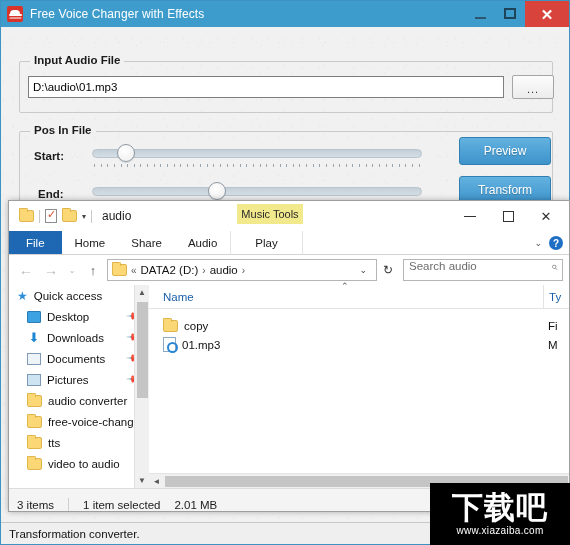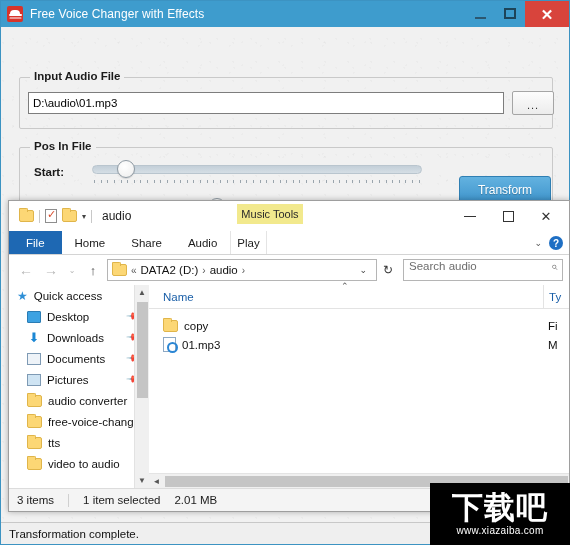--- a/index.html
+++ b/index.html
@@ -53,21 +53,21 @@
   .wb-min { margin-top: 2px; }
   .wb-min i { display: block; width: 11px; height: 2px; background: #2c5770; margin-top: 6px; }
   .wb-max i { display: block; width: 12px; height: 11px; border: 2px solid #1d4459; }
   .wb-close {
     width: 44px; height: 26px; background: #d8443c; color: #fff;
     font-size: 15px; font-weight: bold; line-height: 1;
   }
 
   
   .group {
-    position: absolute; border: 1px solid #c9c9c9; border-radius: 2px; margin-top: 16px;
+    position: absolute; border: 1px solid #c9c9c9; border-radius: 2px;
   }
   .group > legend, .group-legend {
     position: absolute; top: -8px; left: 10px; padding: 0 4px;
     font-size: 11.5px; color: #1b1b1b; font-weight: bold;
     background: #f1f1f1;
   }
   #group-input { left: 18px; top: 60px; width: 534px; height: 52px; }
   #group-pos   { left: 18px; top: 130px; width: 534px; height: 110px; }
 
   .path-input {
@@ -168,21 +168,21 @@
     height: 24px; background: #fff; display: flex; align-items: stretch;
     border-bottom: 1px solid #d4d4d4; position: relative; flex: none;
   }
   .rtab {
     padding: 0 13px; display: flex; align-items: center;
     font-size: 11.5px; color: #1b1b1b;
   }
   .rtab.file { background: #1e68b3; color: #fff; padding: 8px 17px; }
   .rtab.play {
     border-left: 1px solid #e4e4e4; border-right: 1px solid #e4e4e4;
-    padding: 0 6px;
+    padding: 0 24px;
   }
   .ribbon-right { position: absolute; right: 6px; top: 0; height: 24px; display: flex; align-items: center; gap: 7px; }
   .chev { font-size: 9px; color: #555; }
   .help-ico {
     width: 14px; height: 14px; border-radius: 50%; background: #1e6fc4;
     color: #fff; font-size: 10px; font-weight: bold;
     display: flex; align-items: center; justify-content: center;
   }
 
   .exp-navbar {
@@ -277,21 +277,21 @@
   }
   .hscroll {
     position: absolute; left: 0; bottom: 0; height: 15px; width: 100%;
     background: #f0f0f0; border-top: 1px solid #e4e4e4; display: flex; align-items: center;
   }
   .hscroll .arw { width: 15px; text-align: center; font-size: 8px; color: #555; }
   .hscroll .thumb { flex: 1; height: 11px; background: #c5c5c5; margin: 0 1px; }
 
   .exp-status {
     height: 23px; background: #f4f4f4; border-top: 1px solid #dcdcdc;
-    display: flex; align-items: center; gap: 14px; padding-left: 8px; flex: none;
+    display: flex; align-items: flex-end; gap: 14px; padding-left: 8px; flex: none;
   }
   .exp-status span { font-size: 11.5px; color: #1b1b1b; }
   .st-sep { width: 1px; height: 13px; background: #d0d0d0; }
 
   
   .watermark {
     position: absolute; right: 0px; bottom: 0px; width: 140px; height: 62px;
     background: #000; color: #fff; overflow: hidden;
     display: flex; flex-direction: column; align-items: center; justify-content: center;
   }
@@ -382,24 +382,25 @@
           <i></i>
           <i></i>
           <i></i>
       </div>
 
       <div class="slider-label" style="left:18px; top:56px;">End:</div>
       <div class="slider-track" style="left:72px; top:55px; width:330px;"></div>
       <div class="slider-thumb" style="left:188px; top:50px;"></div>
     </div>
 
+    <div class="action-btn" style="left:458px; top:136px;">Preview</div>
     <div class="action-btn" style="left:458px; top:175px;">Transform</div>
 
     <div class="app-statusbar">
-      <span>Transformation complete.</span>
+      <span>Transformation converter.</span>
     </div>
   </div>
 
   <div class="explorer">
 
     <div class="exp-titlebar">
       <div class="qat">
         <span class="folder-ico"></span>
         <span class="qat-sep"></span>
         <span class="prop-ico"></span>

